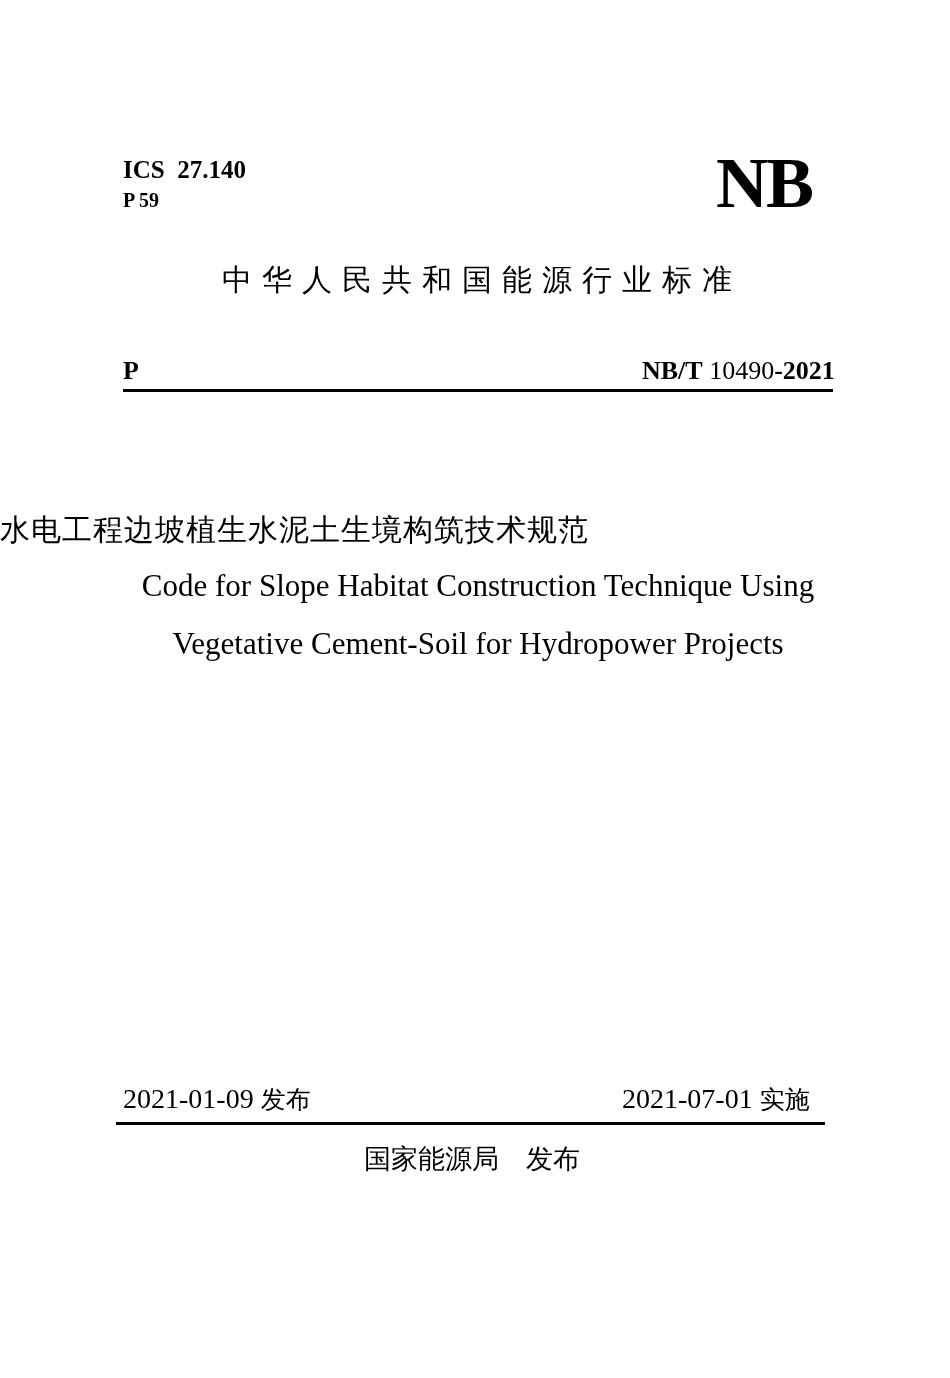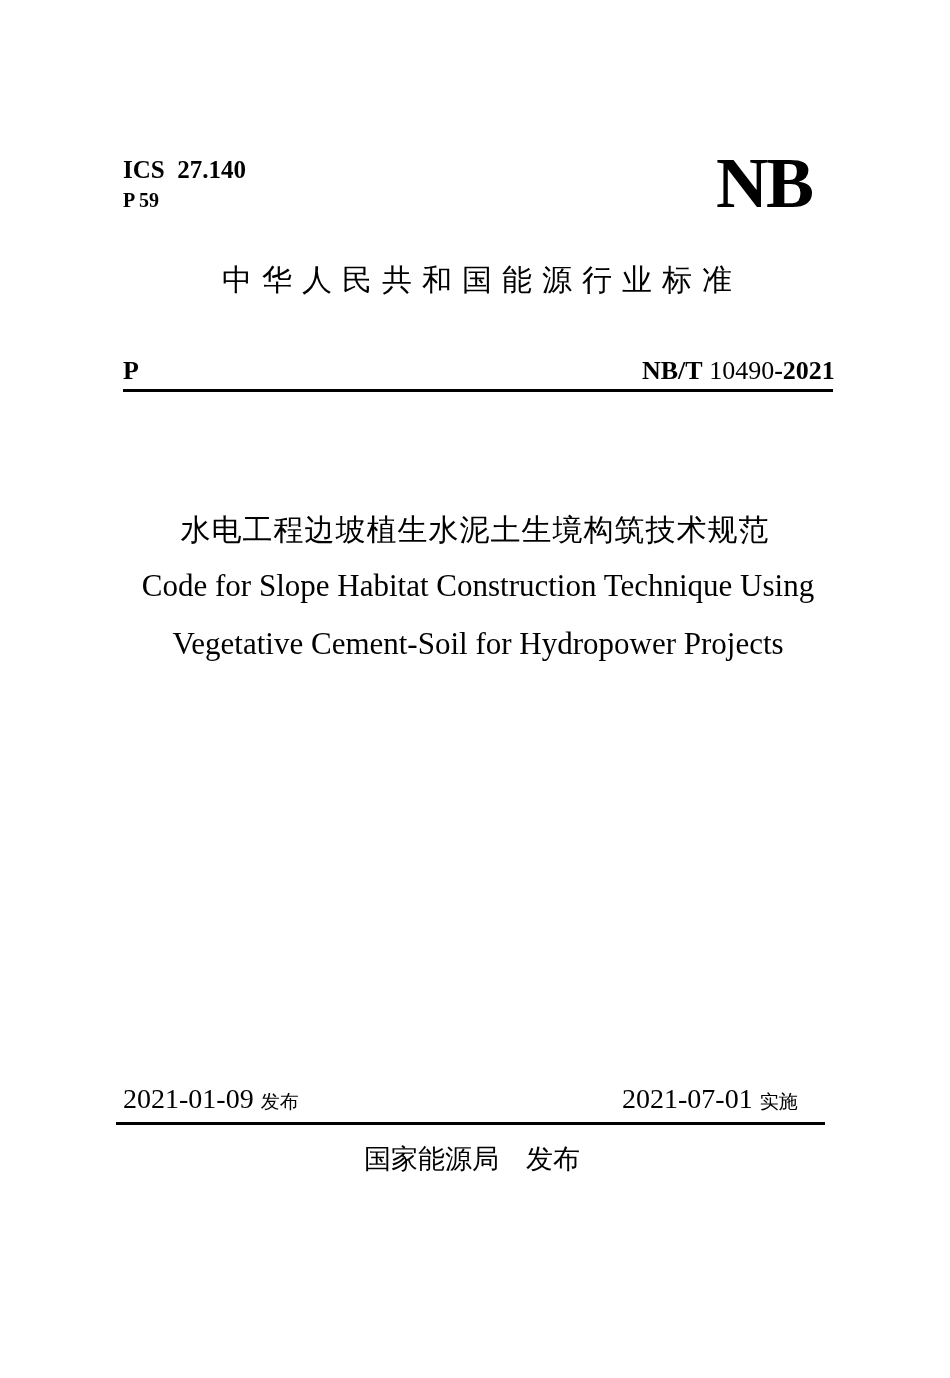--- a/index.html
+++ b/index.html
@@ -58,21 +58,20 @@
     }
     .std-number .b { font-weight: bold; }
     .rule-top {
       left: 123px; top: 389px;
       width: 710px; height: 3px;
       background: #000000;
     }
     .title-cn {
       left: 0; top: 510px;
       width: 950px;
-      text-align: center;
       font-family: "DejaVu Sans", sans-serif;
       font-size: 30px;
       line-height: 40px;
       font-weight: 300;
       letter-spacing: 1px;
     }
     .title-en-1 {
       left: 0; top: 566px;
       width: 956px;
       text-align: center;
@@ -95,21 +94,21 @@
       white-space: nowrap;
     }
     .impl-date {
       left: 622px; top: 1082px;
       font-size: 28px;
       line-height: 34px;
       white-space: nowrap;
     }
     .cn-label {
       font-family: "DejaVu Sans", sans-serif;
-      font-size: 19px;
+      font-size: 25px;
     }
     .rule-bottom {
       left: 116px; top: 1122px;
       width: 709px; height: 3px;
       background: #000000;
     }
     .issuer {
       left: 364px; top: 1142px;
       font-family: Liberation Serif, serif;
       font-size: 27px;

